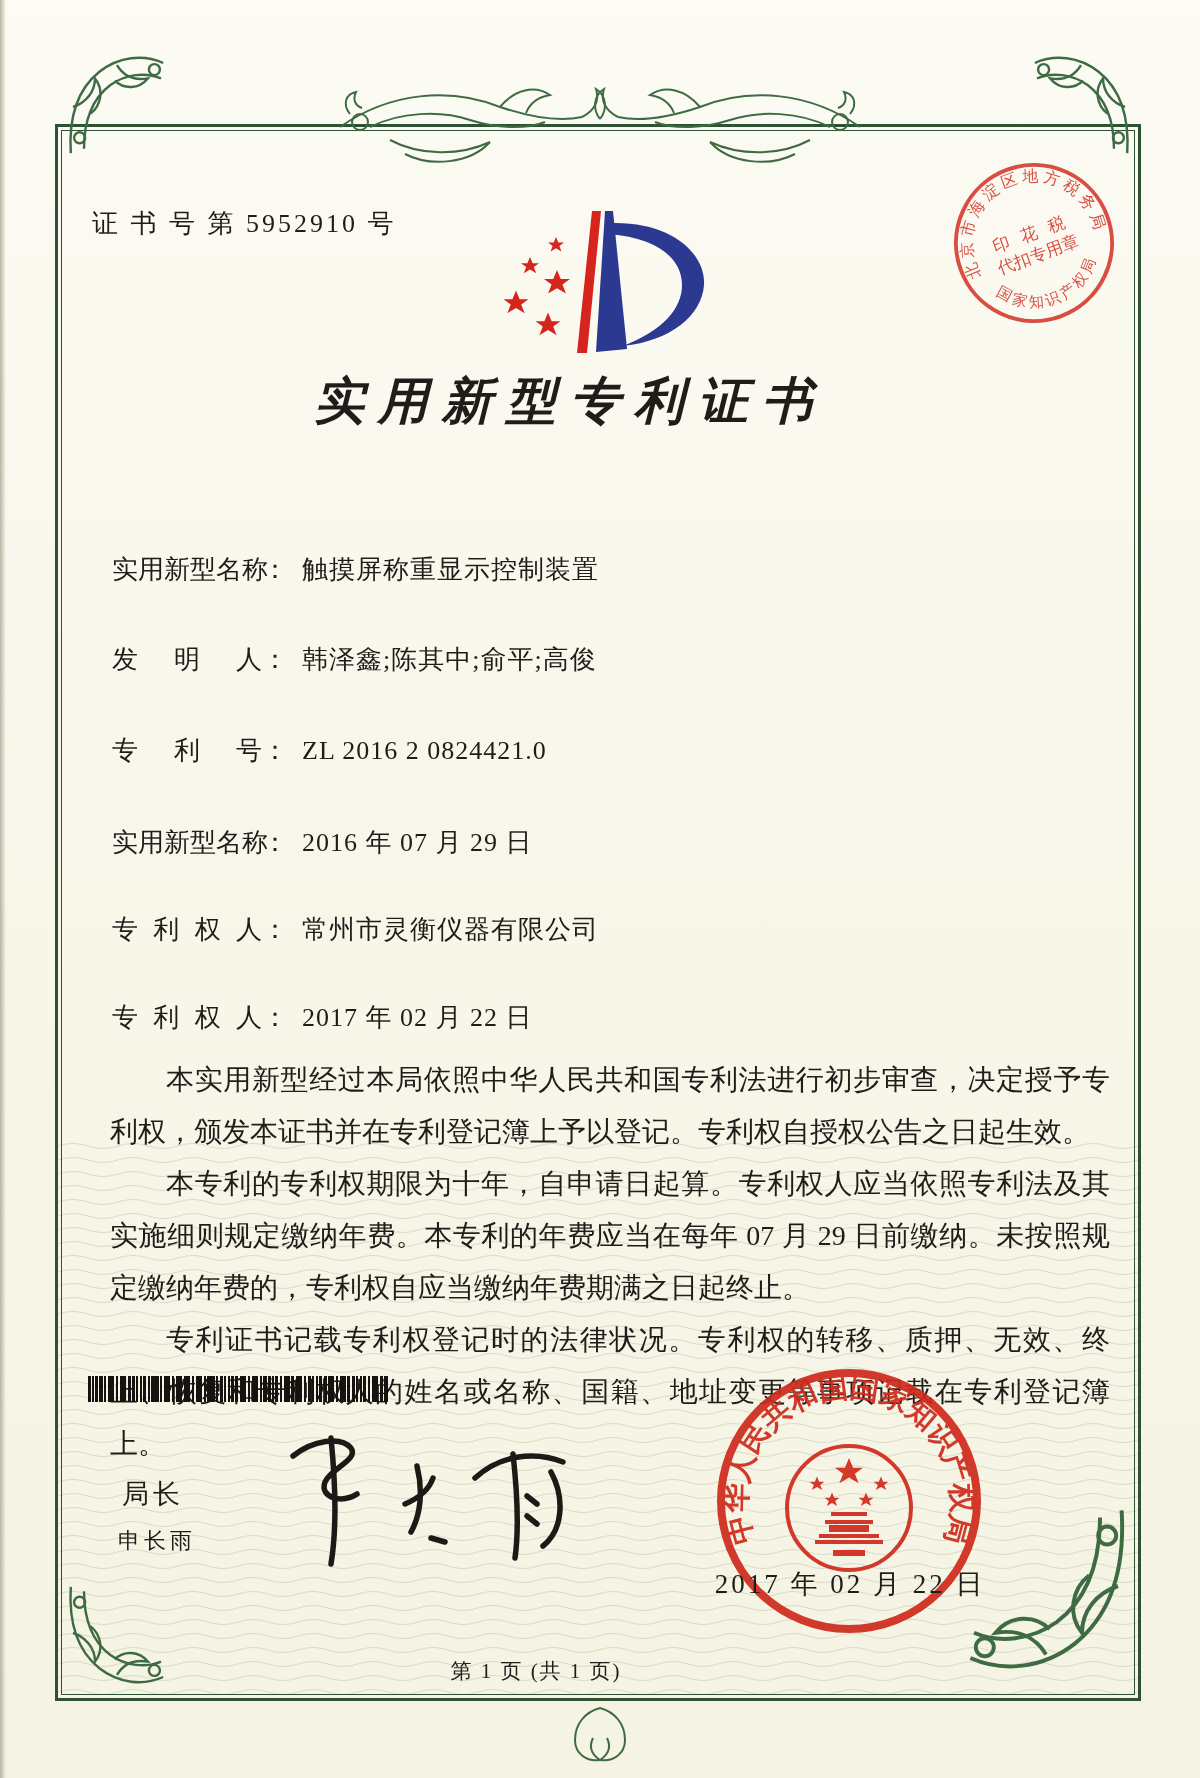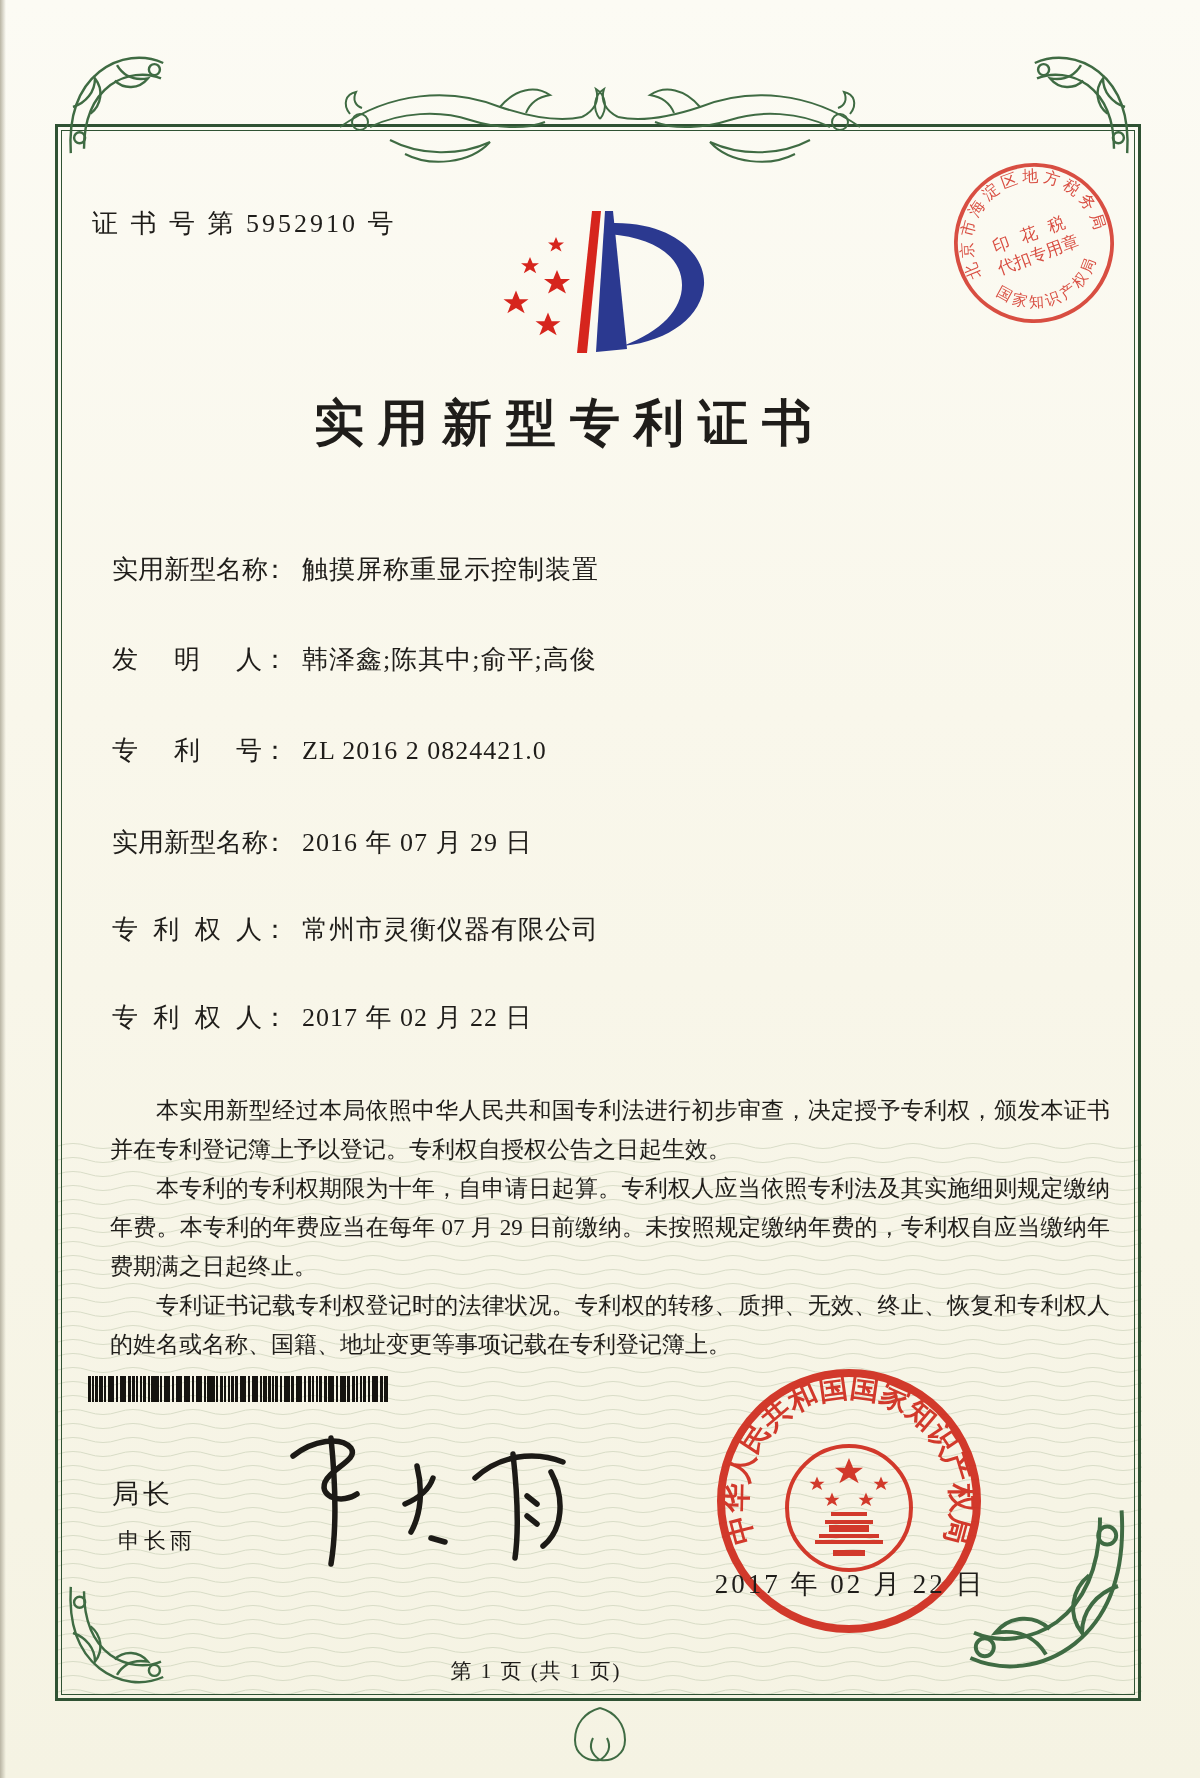--- a/index.html
+++ b/index.html
@@ -15,41 +15,41 @@
     position:absolute; left:55px; top:124px; width:1086px; height:1577px;
     border:3px solid #2f5233; box-sizing:border-box; z-index:1;
   }
   .frame-inner { position:absolute; inset:3px; border:1px solid #2f5233; }
   
   .guilloche { position:absolute; left:58px; top:1140px; z-index:0; opacity:.55; }
   
   .cert-no { left:92px; top:206px; font-size:26px; letter-spacing:3px; z-index:2;text-align:right; }
   
   .title {
-    left:40px; top:390px; width:1060px; text-align:center;
-    font-size:50px; font-weight:bold; letter-spacing:14px; z-index:2;
+    left:40px; top:368px; width:1060px; text-align:center;
+    font-size:50px; font-weight:bold; letter-spacing:14px; z-index:2;font-style:italic;
   }
   
   .field { left:112px; font-size:26px; z-index:2; white-space:nowrap; }
   .flabel { display:inline-block; width:150px; text-align:justify; text-align-last:justify; }
   .fcolon { display:inline-block; }
   .fvalue { margin-left:14px; letter-spacing:1px; }
   
-  .paras { left:110px; top:1054px; width:1000px; font-size:23px; line-height:39px; text-align:justify; z-index:2;margin-top:37px; }
+  .paras { left:110px; top:1054px; width:1000px; font-size:28px; line-height:52px; text-align:justify; z-index:2; }
   .paras p { margin:0; text-indent:2em; }
   
   .barcode {
     left:88px; top:1376px; width:300px; height:26px; z-index:2;
     background-image:
       repeating-linear-gradient(90deg,#15130f 0 2px,transparent 2px 4px),
       repeating-linear-gradient(90deg,#15130f 0 1px,transparent 1px 7px),
       repeating-linear-gradient(90deg,#15130f 0 3px,transparent 3px 11px);
   }
   
-  .signer-title { left:112px; top:1476px; font-size:27px; letter-spacing:4px; z-index:2; }
+  .signer-title { left:122px; top:1476px; font-size:27px; letter-spacing:4px; z-index:2; }
   .signer-name  { left:118px; top:1526px; font-size:22px; letter-spacing:4px; z-index:2; }
   .signature { left:265px; top:1418px; z-index:2; }
   
   .office-seal { left:714px; top:1366px; z-index:3; opacity:.92; }
   .issue-date { left:700px; top:1566px; width:300px; text-align:center; font-size:27px; letter-spacing:3px; z-index:4; }
   
   .footer { left:296px; top:1657px; width:480px; text-align:center; font-size:21px; letter-spacing:2px; z-index:2; }
   
   .tax-stamp { left:946px; top:155px; z-index:2; opacity:.88; }
   .logo { left:490px; top:203px; z-index:2; }

